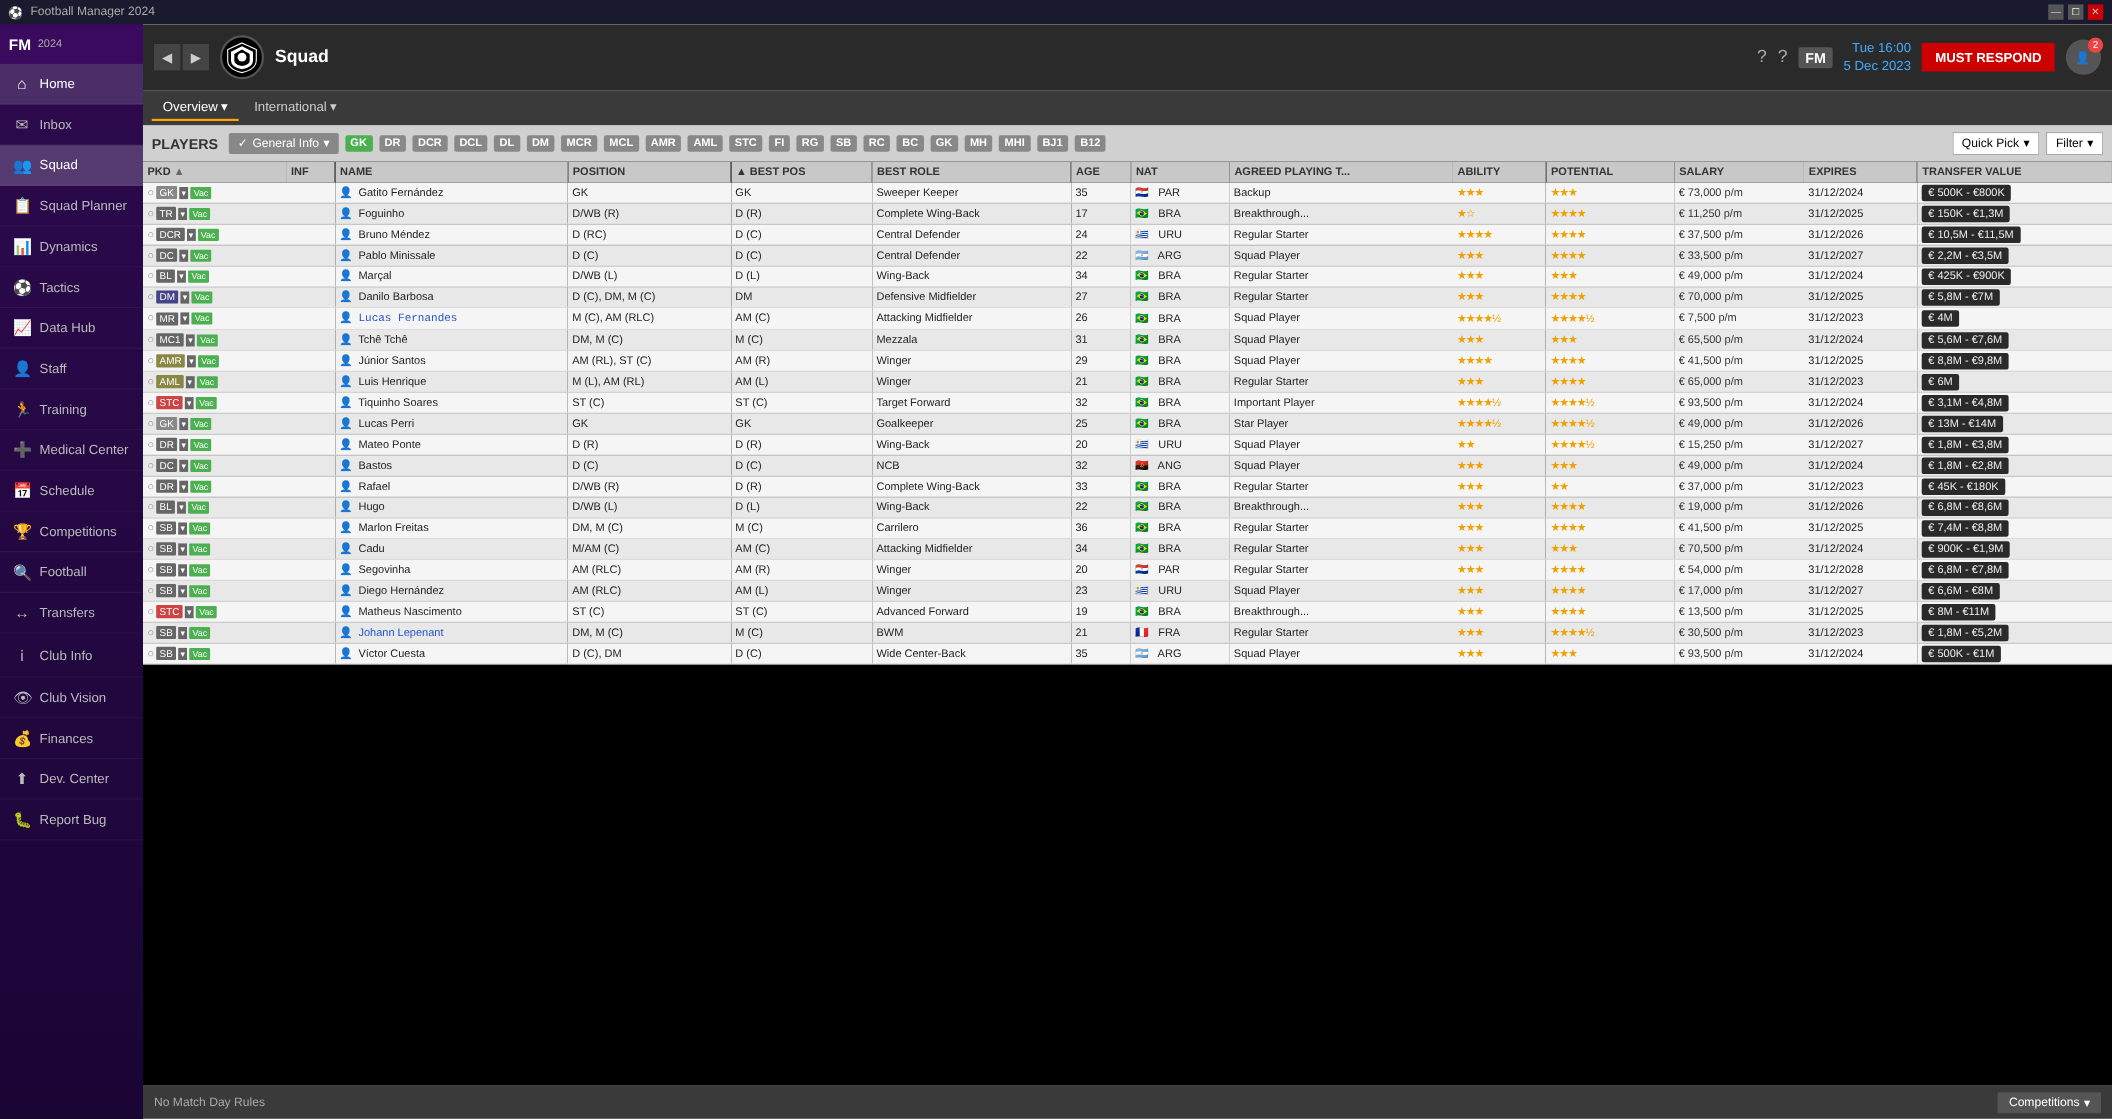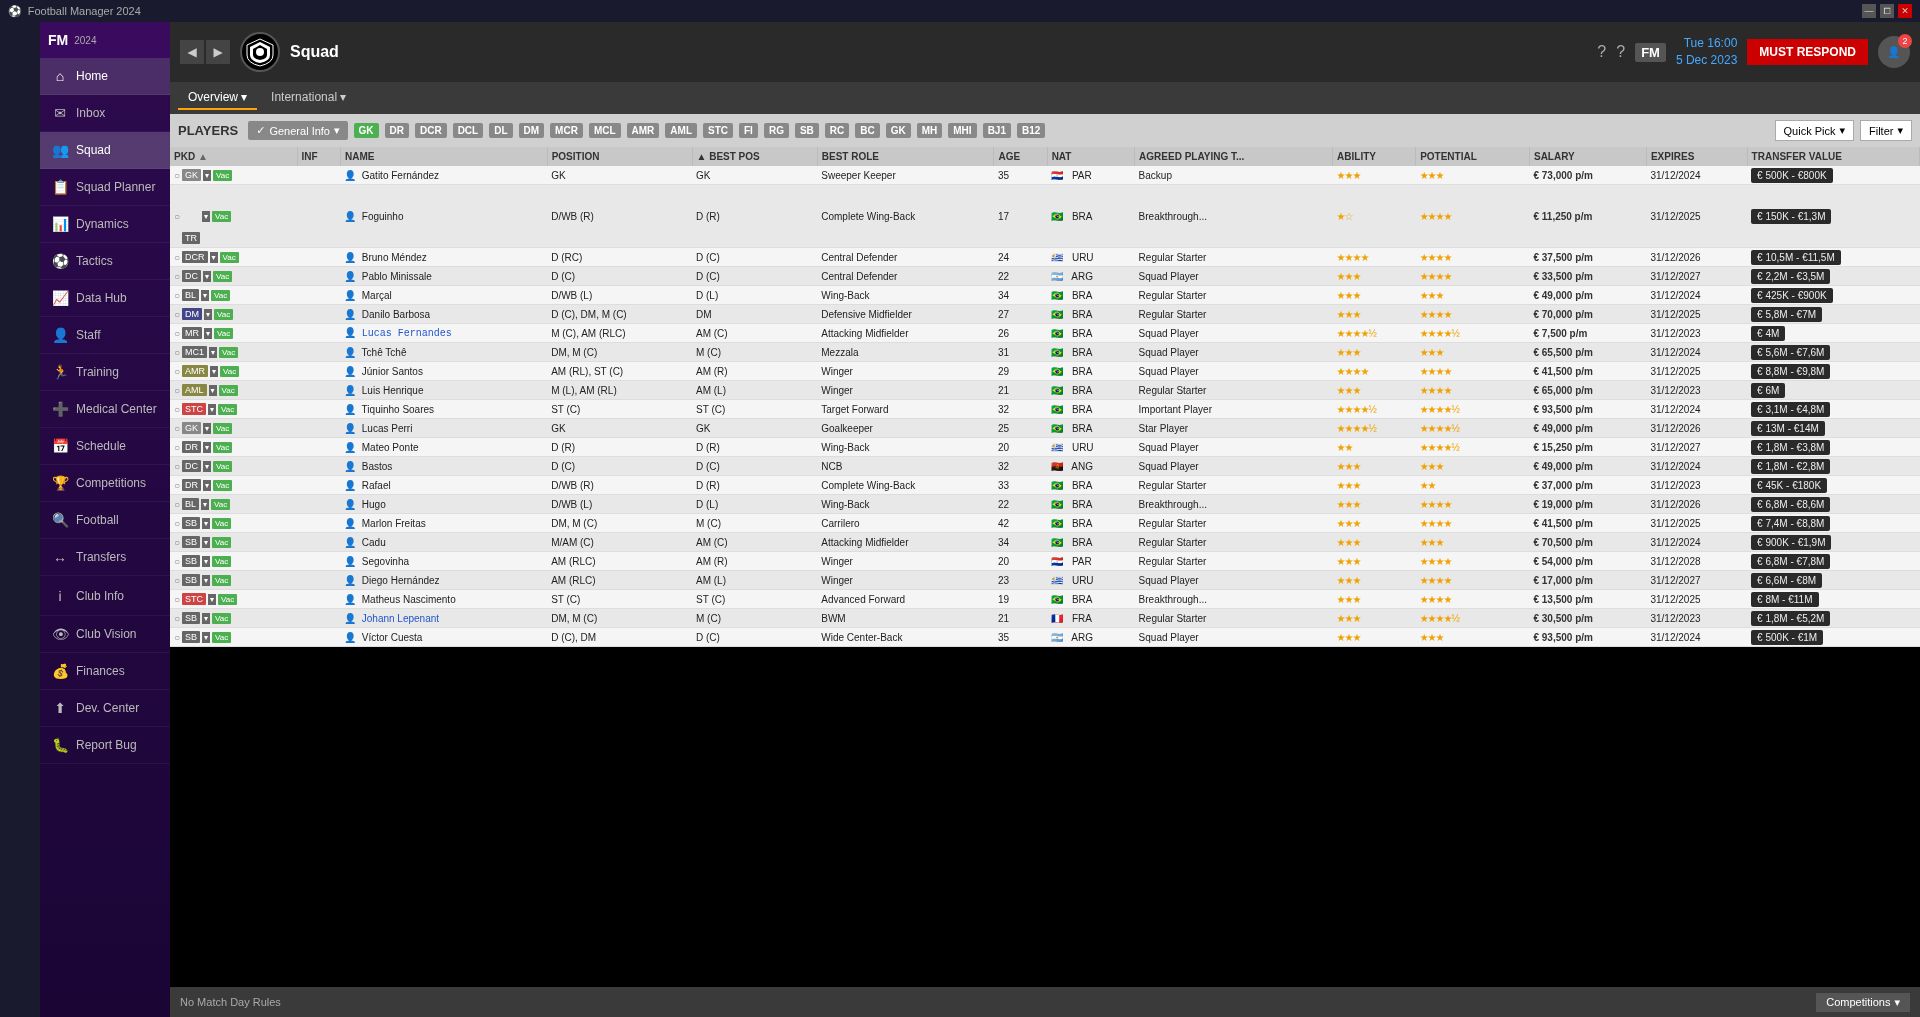--- a/index.html
+++ b/index.html
@@ -13,21 +13,21 @@
       align-items: center;
       padding: 0 8px;
       font-size: 11px;
       color: #aaa;
     }
     #titlebar .title { flex: 1; display: flex; align-items: center; gap: 6px; }
     #titlebar .controls { display: flex; gap: 4px; }
     #titlebar .ctrl-btn { width: 14px; height: 14px; border: none; background: #555; color: #ccc; font-size: 9px; cursor: pointer; display: flex; align-items: center; justify-content: center; }
 
     
-    #app { display: flex; height: calc(1017px - 22px); padding-left: 40px; }
+    #app { display: flex; height: calc(1017px - 22px); }
 
     
     #sidebar {
       width: 130px;
       background: linear-gradient(180deg, #2d0a4e 0%, #1a0535 100%);
       display: flex;
       flex-direction: column;
       flex-shrink: 0;
     }
     #sidebar .logo-area {
@@ -202,21 +202,21 @@
     .pkg-cell { display: flex; align-items: center; gap: 2px; }
     .pkg-btn { background: #888; color: white; border: none; font-size: 8px; padding: 1px 3px; cursor: pointer; border-radius: 1px; }
     .pkg-vac { background: #4CAF50; color: white; border: none; font-size: 8px; padding: 1px 3px; cursor: pointer; border-radius: 1px; }
     .person-icon { color: #666; margin-right: 2px; }
     .name-link { color: #2244aa; cursor: pointer; }
 
     .stars { color: #f0a000; font-size: 10px; letter-spacing: -1px; }
 
     .flag { display: inline-block; width: 16px; height: 11px; font-size: 10px; margin-right: 2px; }
 
-    .salary-col { color: #333; font-weight: bold; }
+    .salary-col { color: #333; }
     .transfer-col { background: #2a2a2a; color: #eee; padding: 2px 6px; border-radius: 2px; font-size: 10px; white-space: nowrap; }
 
     
     #bottombar {
       background: #3a3a3a;
       height: 30px;
       display: flex;
       align-items: center;
       padding: 0 10px;
       color: #aaa;
@@ -480,21 +480,21 @@
       <td class="salary-col">€ 73,000 p/m</td>
       <td>31/12/2024</td>
       <td>
         <span class="transfer-col">€ 500K - €800K</span>
       </td>
     </tr>
             <tr>
       <td>
         <div class="pkg-cell">
           <span style="color:#888; font-size:10px;">○</span>
-          <button class="pkg-btn" style="background:#666; font-size:9px;margin-top:44px;">TR</button>
+          <button class="pkg-btn" style="background:#666; font-size:9px;">TR</button>
           <button style="background:#666; color:white; border:none; font-size:8px; padding:1px 2px; cursor:pointer;">▾</button>
           <button class="pkg-vac ">Vac</button>
         </div>
       </td>
       <td></td>
       <td>
         <span class="person-icon">👤</span>
         <span>Foguinho</span>
       </td>
       <td>D/WB (R)</td>
@@ -1018,21 +1018,21 @@
         </div>
       </td>
       <td></td>
       <td>
         <span class="person-icon">👤</span>
         <span>Marlon Freitas</span>
       </td>
       <td>DM, M (C)</td>
       <td>M (C)</td>
       <td>Carrilero</td>
-      <td>42</td>
+      <td>36</td>
       <td>
         <span class="flag">🇧🇷</span>
         BRA
       </td>
       <td>Regular Starter</td>
       <td>
         <span class="stars">★★★</span>
       </td>
       <td>
         <span class="stars">★★★★</span>

